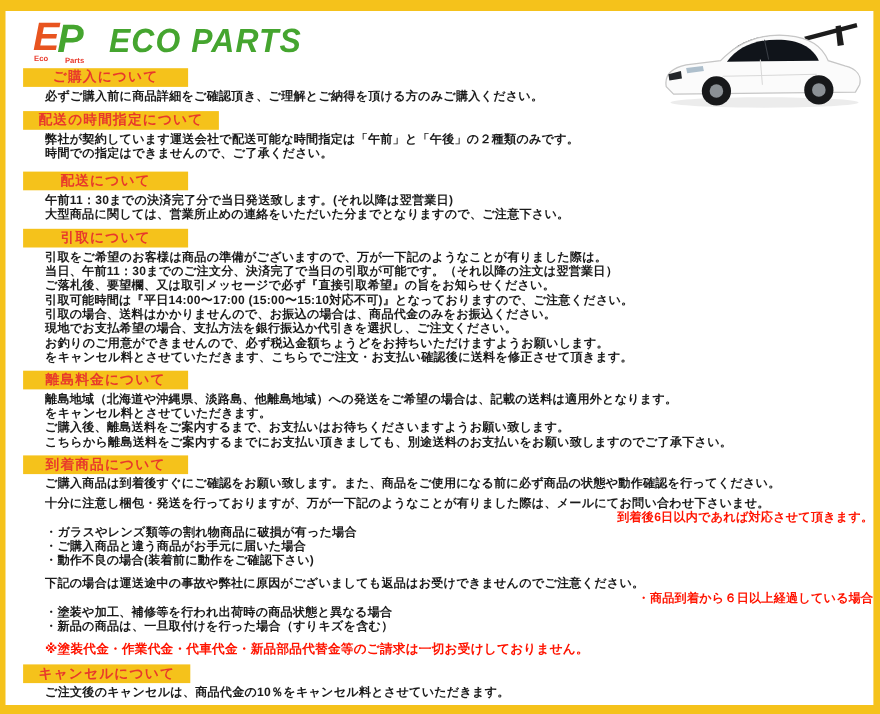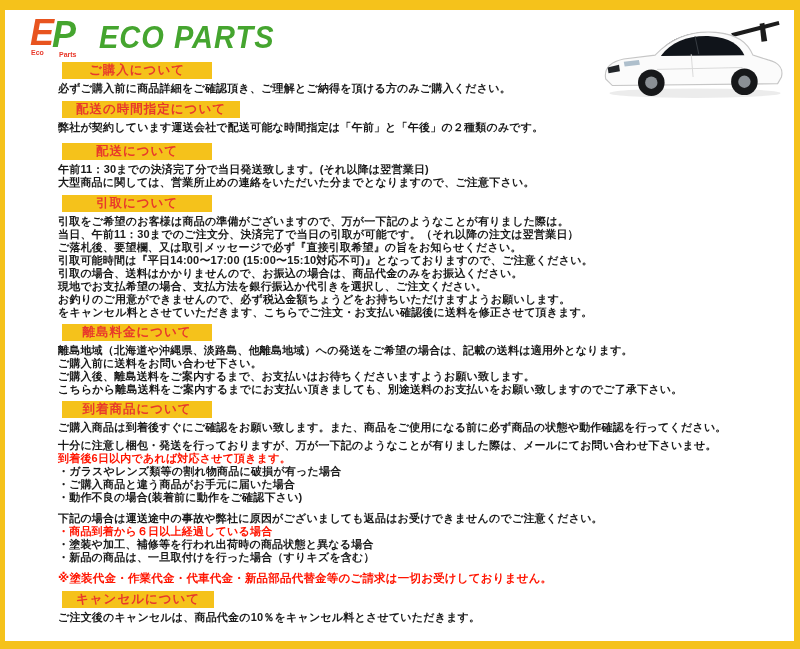--- a/index.html
+++ b/index.html
@@ -19,30 +19,30 @@
     border-bottom:8px solid var(--yellow);
     font-family:"Liberation Sans","DejaVu Sans",sans-serif;
   }
   .header{height:50px;position:relative;}
   .logo{position:absolute;left:24px;top:4px;display:flex;align-items:flex-end;gap:8px;}
   .wordmark{
     color:var(--green);font-weight:bold;font-style:italic;
     font-size:29px;letter-spacing:1px;line-height:40px;transform:scaleY(1.05);
   }
   .car{position:absolute;top:0px;right:4px;width:190px;height:96px;}
-  section{display:block;padding-left:41px;}
+  section{display:block;}
   .sec-title{
     display:block;width:fit-content;min-width:122px;
     margin:0 0 0 16px;padding:1px 14px;text-align:center;
     background:var(--yellow);color:var(--hdr-red);
     font-size:12.5px;font-weight:bold;line-height:15px;letter-spacing:1px;
   }
-  .body{margin:3px 0 0 12px;}
+  .body{margin:3px 0 0 36px;}
   .line{margin:0;font-size:11px;line-height:13px;color:var(--ink);font-weight:bold;letter-spacing:0.2px;}
-  .red{color:var(--alert);}
+  .red{color:var(--alert);text-align:right;}
   .warn{color:var(--alert);font-weight:bold;font-size:11.5px;}
   #sec-purchase{margin-top:2px;}
   #sec-delivery-time{margin-top:6px;}
   #sec-shipping{margin-top:9px;}
   #sec-pickup{margin-top:6px;}
   #sec-island{margin-top:5px;}
   #sec-arrival{margin-top:5px;}
   #sec-cancel{margin-top:6px;}
   .gap-s{margin-top:5px;}
   .gap-m{margin-top:8px;}
@@ -88,20 +88,21 @@
     <div class="sec-title">ご購入について</div>
     <div class="body">
       <p class="line">必ずご購入前に商品詳細をご確認頂き、ご理解とご納得を頂ける方のみご購入ください。</p>
     </div>
   </section>
 
   <section id="sec-delivery-time">
     <div class="sec-title">配送の時間指定について</div>
     <div class="body">
       <p class="line">弊社が契約しています運送会社で配送可能な時間指定は「午前」と「午後」の２種類のみです。</p>
+      <p class="line">時間での指定はできませんので、ご了承ください。</p>
     </div>
   </section>
 
   <section id="sec-shipping">
     <div class="sec-title">配送について</div>
     <div class="body">
       <p class="line">午前11：30までの決済完了分で当日発送致します。(それ以降は翌営業日)</p>
       <p class="line">大型商品に関しては、営業所止めの連絡をいただいた分までとなりますので、ご注意下さい。</p>
     </div>
   </section>
@@ -117,21 +118,21 @@
       <p class="line">現地でお支払希望の場合、支払方法を銀行振込か代引きを選択し、ご注文ください。</p>
       <p class="line">お釣りのご用意ができませんので、必ず税込金額ちょうどをお持ちいただけますようお願いします。</p>
       <p class="line">をキャンセル料とさせていただきます、こちらでご注文・お支払い確認後に送料を修正させて頂きます。</p>
     </div>
   </section>
 
   <section id="sec-island">
     <div class="sec-title">離島料金について</div>
     <div class="body">
       <p class="line">離島地域（北海道や沖縄県、淡路島、他離島地域）への発送をご希望の場合は、記載の送料は適用外となります。</p>
-      <p class="line">ご購入前に送料をお問い合わせ下さい。</p>
+      <p class="line">をキャンセル料とさせていただきます。</p>
       <p class="line">ご購入後、離島送料をご案内するまで、お支払いはお待ちくださいますようお願い致します。</p>
       <p class="line">こちらから離島送料をご案内するまでにお支払い頂きましても、別途送料のお支払いをお願い致しますのでご了承下さい。</p>
     </div>
   </section>
 
   <section id="sec-arrival">
     <div class="sec-title">到着商品について</div>
     <div class="body">
       <p class="line">ご購入商品は到着後すぐにご確認をお願い致します。また、商品をご使用になる前に必ず商品の状態や動作確認を行ってください。</p>
       <p class="line gap-s">十分に注意し梱包・発送を行っておりますが、万が一下記のようなことが有りました際は、メールにてお問い合わせ下さいませ。</p>

